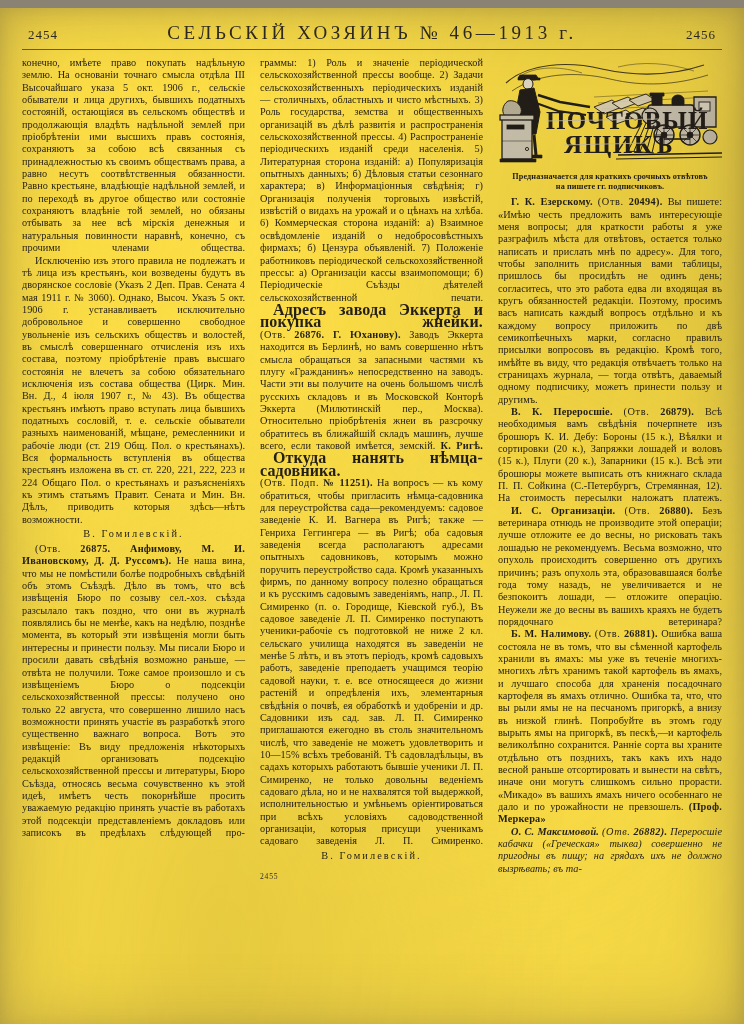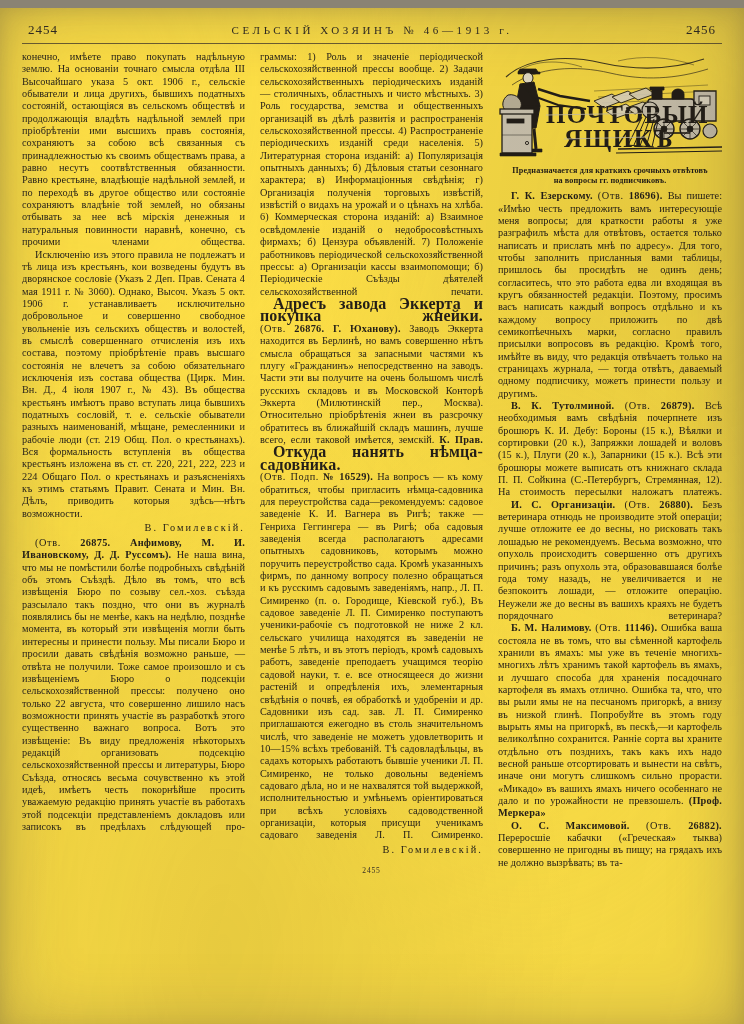--- a/index.html
+++ b/index.html
@@ -55,21 +55,21 @@
     font-size: 12.5px;
     color: #2b2620;
     letter-spacing: .5px;
     padding: 0 6px 3px 6px;
   }
   .runhead .folio {
     font-size: 13px;
     letter-spacing: 1px;
   }
   .runhead .title {
-    font-size: 11px;
+    font-size: 19px;
     letter-spacing: 3.6px;
     white-space: nowrap;
   }
   .rule {
     height: 1px;
     background: #3a332a;
     opacity: .75;
     margin: 2px 0 7px 0;
   }
 
@@ -89,27 +89,27 @@
   p, .para {
     margin: 0;
     font-size: 10.3px;
     line-height: 12.35px;
     text-align: justify;
     text-align-last: justify;
     color: #241f19;
     hyphens: manual;
     word-spacing: .2px;
   }
-  p.last, .para.last { text-align-last: left; }
+  p.last, .para.last { text-align-last: left; font-style: italic; }
   p.ind { text-indent: 13px; }
 
   .sig {
     font-size: 10.3px;
     line-height: 13px;
-    text-align: right;
+    text-align: center;
     letter-spacing: 2.1px;
     color: #241f19;
     margin: 1px 0 3px 0;
   }
 
   .qhead {
     font-size: 16px;
     line-height: 12.5px;
     font-weight: bold;
     letter-spacing: .15px;
@@ -134,21 +134,21 @@
   .masthead-caption {
     font-size: 8.2px;
     line-height: 9.6px;
     text-align: center;
     font-weight: bold;
     color: #241f19;
     letter-spacing: .1px;
     margin-top: 1px;
   }
   .col-footer {
-    text-align: center;
+    text-align: left;
     font-size: 7.6px;
     color: #3a332a;
     letter-spacing: .8px;
     margin-top: 10px;
   }
 </style>
 </head>
 <body>
 
 <div class="page">
@@ -180,29 +180,29 @@
         <p>граммы: 1) Роль и значеніе періодической сельскохозяйственной прессы вообще. 2) Задачи сельскохозяйственныхъ періодическихъ изданій — столичныхъ, областныхъ и чисто мѣстныхъ. 3) Роль государства, земства и общественныхъ организацій въ дѣлѣ развитія и распространенія сельскохозяйственной прессы. 4) Распространеніе періодическихъ изданій среди населенія. 5) Литературная сторона изданій: а) Популяризація опытныхъ данныхъ; б) Дѣловыя статьи сезоннаго характера; в) Информаціонныя свѣдѣнія; г) Организація полученія торговыхъ извѣстій, извѣстій о видахъ на урожай и о цѣнахъ на хлѣба. 6) Коммерческая сторона изданій: а) Взаимное освѣдомленіе изданій о недобросовѣстныхъ фирмахъ; б) Цензура объявленій. 7) Положеніе работниковъ періодической сельскохозяйственной прессы: а) Организаціи кассы взаимопомощи; б) Періодическіе Съѣзды дѣятелей сельскохозяйственной печати.</p>
 
         <p class="qhead ind">
           <span>Адресъ завода Эккерта и покупка жнейки.</span>
         </p>
         <p>
           <span class="otv">(Отв.</span>
           <span class="num">26876.</span>
           <span class="respondent">Г. Юханову).</span>
           <span>Заводъ Эккерта находится въ Берлинѣ, но вамъ совершенно нѣтъ смысла обращаться за запасными частями къ плугу «Гражданинъ» непосредственно на заводъ. Части эти вы получите на очень большомъ числѣ русскихъ складовъ и въ Московской Конторѣ Эккерта (Милютинскій пер., Москва). Относительно пріобрѣтенія жнеи въ разсрочку обратитесь въ ближайшій складъ машинъ, лучше всего, если таковой имѣется, земскій.</span>
-          <span class="respondent">К. Прав.</span>
+          <span class="respondent">К. Ригѣ.</span>
         </p>
 
         <p class="qhead ind">
           <span>Откуда нанять нѣмца-садовника.</span>
         </p>
         <p>
           <span class="otv">(Отв. Подп.</span>
-          <span class="num">№ 16529).</span>
+          <span class="num">№ 11251).</span>
           <span>На вопросъ — къ кому обратиться, чтобы пригласить нѣмца-садовника для переустройства сада—рекомендуемъ: садовое заведеніе К. И. Вагнера въ Ригѣ; также — Генриха Геггингера — въ Ригѣ; оба садовыя заведенія всегда располагаютъ адресами опытныхъ садовниковъ, которымъ можно поручить переустройство сада. Кромѣ указанныхъ фирмъ, по данному вопросу полезно обращаться и къ русскимъ садовымъ заведеніямъ, напр., Л. П. Симиренко (п. о. Городище, Кіевской губ.), Въ садовое заведеніе Л. П. Симиренко поступаютъ ученики-рабочіе съ подготовкой не ниже 2 кл. сельскаго училища находятся въ заведеніи не менѣе 5 лѣтъ, и въ этотъ періодъ, кромѣ садовыхъ работъ, заведеніе преподаетъ учащимся теорію садовой науки, т. е. все относящееся до жизни растеній и опредѣленія ихъ, элементарныя свѣдѣнія о почвѣ, ея обработкѣ и удобреніи и др. Садовники изъ сад. зав. Л. П. Симиренко приглашаются ежегодно въ столь значительномъ числѣ, что заведеніе не можетъ удовлетворить и 10—15% всѣхъ требованій. Тѣ садовладѣльцы, въ садахъ которыхъ работаютъ бывшіе ученики Л. П. Симиренко, не только довольны веденіемъ садоваго дѣла, но и не нахвалятся той выдержкой, исполнительностью и умѣньемъ оріентироваться при всѣхъ условіяхъ садоводственной организаціи, которыя присущи ученикамъ садоваго заведенія Л. П. Симиренко.</span>
         </p>
         <div class="sig">В. Гомилевскій.</div>
 
         <div class="col-footer">2455</div>
       </div>
 
       <div class="col right">
 
         <div class="masthead">
@@ -315,49 +315,49 @@
               </g>
               <g stroke="#cfc8b6" stroke-width=".9" opacity=".9">
                 <path d="M48 64 L160 62"></path>
                 <path d="M66 88 L150 86"></path>
               </g>
             </g>
           </svg>
         </div>
         <div class="masthead-caption">
           <span>Предназначается для краткихъ срочныхъ отвѣтовъ</span><br>
-          <span>на вопросы гг. подписчиковъ.</span>
+          <span>на пишете гг. подписчиковъ.</span>
         </div>
         <div class="gap-s"></div>
 
         <p class="ind">
           <span class="respondent">Г. К. Езерскому.</span>
           <span class="otv">(Отв.</span>
-          <span class="num">18696).</span>
+          <span class="num">20494).</span>
           <span>Вы пишете: «Имѣю честь предложить вамъ интересующіе меня вопросы; для краткости работы я уже разграфилъ мѣста для отвѣтовъ, остается только написать и прислать мнѣ по адресу». Для того, чтобы заполнить присланныя вами таблицы, пришлось бы просидѣть не одинъ день; согласитесь, что это работа едва ли входящая въ кругъ обязанностей редакціи. Поэтому, просимъ васъ написать каждый вопросъ отдѣльно и къ каждому вопросу приложить по двѣ семикопѣечныхъ марки, согласно правилъ присылки вопросовъ въ редакцію. Кромѣ того, имѣйте въ виду, что редакція отвѣчаетъ только на страницахъ журнала, — тогда отвѣтъ, даваемый одному подписчику, можетъ принести пользу и другимъ.</span>
         </p>
 
         <p class="ind">
-          <span class="respondent">В. К. Тутолминой.</span>
+          <span class="respondent">В. К. Переросшіе.</span>
           <span class="otv">(Отв.</span>
           <span class="num">26879).</span>
           <span>Всѣ необходимыя вамъ свѣдѣнія почерпнете изъ брошюръ К. И. Дебу: Бороны (15 к.), Вѣялки и сортировки (20 к.), Запряжки лошадей и воловъ (15 к.), Плуги (20 к.), Запарники (15 к.). Всѣ эти брошюры можете выписать отъ книжнаго склада П. П. Сойкина (С.-Петербургъ, Стремянная, 12). На стоимость пересылки наложатъ платежъ.</span>
         </p>
 
         <p class="ind">
           <span class="respondent">И. С. Организаціи.</span>
           <span class="otv">(Отв.</span>
           <span class="num">26880).</span>
           <span>Безъ ветеринара отнюдь не производите этой операціи; лучше отложите ее до весны, но рисковать такъ лошадью не рекомендуемъ. Весьма возможно, что опухоль происходитъ совершенно отъ другихъ причинъ; разъ опухоль эта, образовавшаяся болѣе года тому назадъ, не увеличивается и не безпокоитъ лошади, — отложите операцію. Неужели же до весны въ вашихъ краяхъ не будетъ порядочнаго ветеринара?</span>
         </p>
 
         <p class="ind">
           <span class="respondent">Б. М. Налимову.</span>
           <span class="otv">(Отв.</span>
-          <span class="num">11146).</span>
+          <span class="num">26881).</span>
           <span>Ошибка ваша состояла не въ томъ, что вы сѣменной картофель хранили въ ямахъ: мы уже въ теченіе многихъ-многихъ лѣтъ хранимъ такой картофель въ ямахъ, и лучшаго способа для храненія посадочнаго картофеля въ ямахъ отлично. Ошибка та, что, что вы рыли ямы не на песчаномъ пригоркѣ, а внизу въ низкой глинѣ. Попробуйте въ этомъ году вырыть ямы на пригоркѣ, въ пескѣ,—и картофель великолѣпно сохранится. Ранніе сорта вы храните отдѣльно отъ позднихъ, такъ какъ ихъ надо весной раньше отсортировать и вынести на свѣтъ, иначе они могутъ слишкомъ сильно прорасти. «Микадо» въ вашихъ ямахъ ничего особеннаго не дало и по урожайности не превзошелъ.</span>
           <span class="respondent">(Проф. Меркера»</span>
         </p>
 
         <p class="ind last">
           <span class="respondent">О. С. Максимовой.</span>
           <span class="otv">(Отв.</span>
           <span class="num">26882).</span>
           <span>Переросшіе кабачки («Греческая» тыква) совершенно не пригодны въ пищу; на грядахъ ихъ не должно вызрѣвать; въ та-</span>
         </p>

